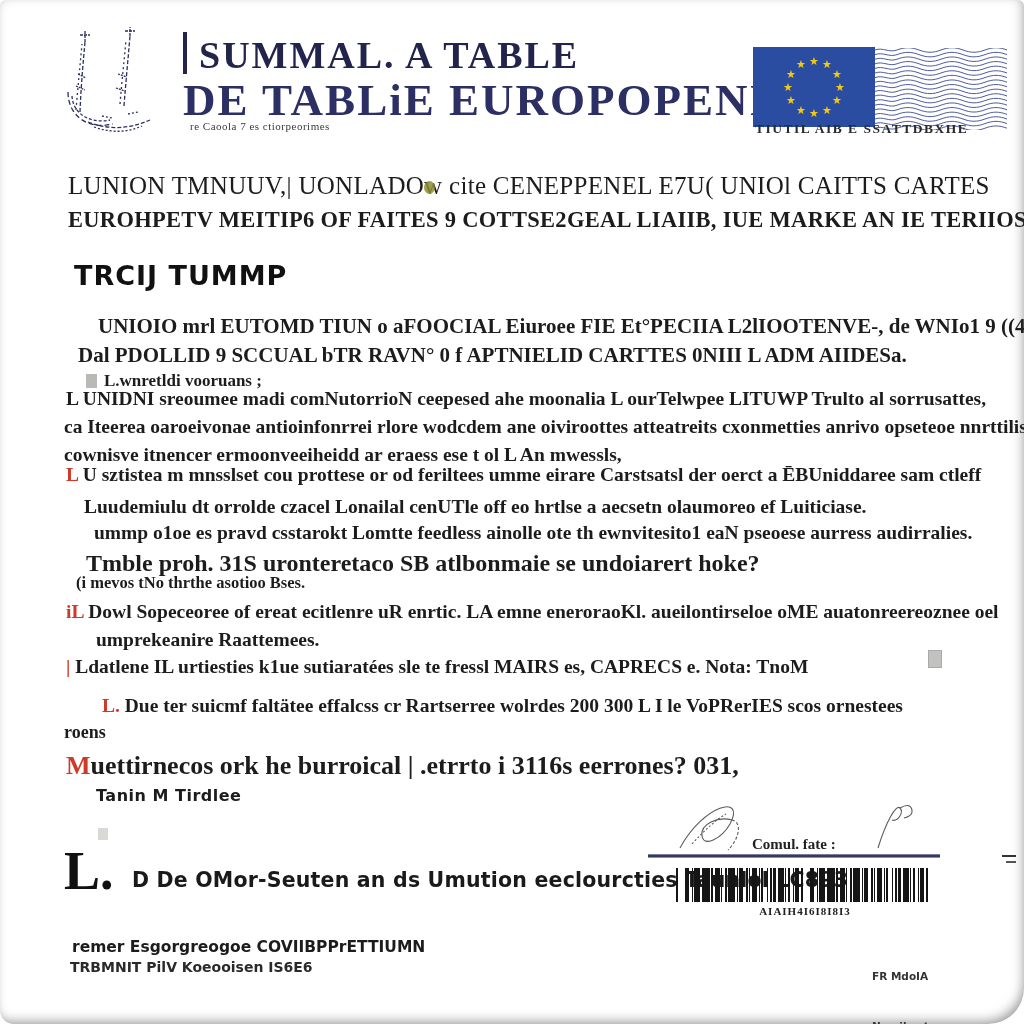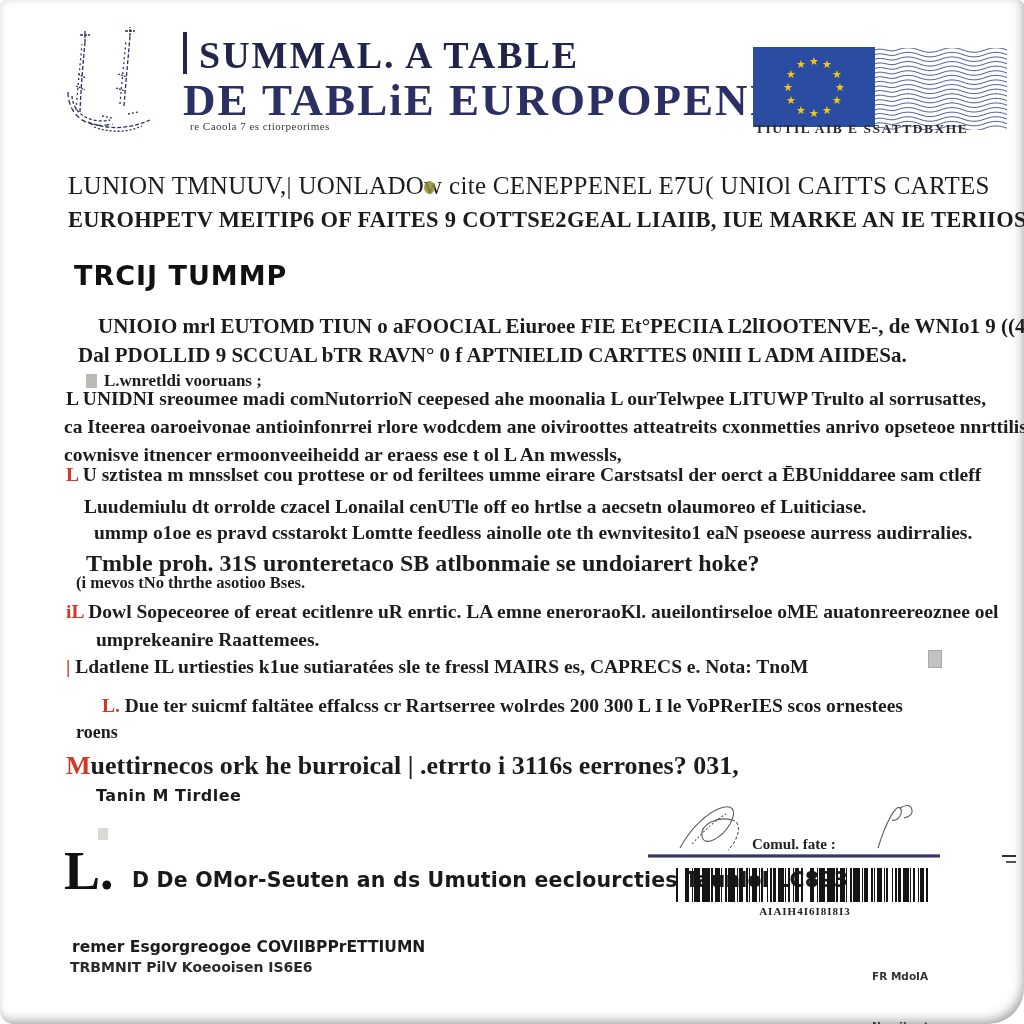--- a/index.html
+++ b/index.html
@@ -46,21 +46,21 @@
   .i1{left:66px;top:464px;font-size:19.5px;font-weight:bold;}
   .s1{left:84px;top:496px;font-size:19.5px;font-weight:bold;}
   .s2{left:82px;top:522px;font-size:19.5px;font-weight:bold;margin-left:12px;}
   .s3{left:86px;top:550px;font-size:24px;font-weight:bold;}
   .s4{left:76px;top:573px;font-size:16.5px;font-weight:bold;}
   .i2l1{left:66px;top:601px;font-size:19.5px;font-weight:bold;}
   .i2l2{left:96px;top:629px;font-size:19.5px;font-weight:bold;}
   .i3{left:66px;top:656px;font-size:19.5px;font-weight:bold;}
   .gray-marker{left:928px;top:650px;width:12px;height:16px;background:#c2c2c0;border:1px solid #aaa;}
   .i4l1{left:66px;top:695px;font-size:19.5px;font-weight:bold;margin-left:36px;}
-  .i4l2{left:76px;top:722px;font-size:18px;font-weight:bold;}
+  .i4l2{left:64px;top:722px;font-size:18px;font-weight:bold;}
   .i5{left:66px;top:751px;font-size:26px;font-weight:bold;}
 
   .name{left:96px;top:786px;font-size:16px;font-weight:bold;font-family:"DejaVu Sans",sans-serif;letter-spacing:.5px;}
   .faint-mark{left:98px;top:828px;width:10px;height:12px;background:#cfcfcc;opacity:.8;}
 
   
   .sig-svg{left:668px;top:792px;}
   .sig-label{left:752px;top:836px;font-size:15px;font-weight:600;color:#222;}
   .sig2-svg{left:862px;top:796px;}
   .sig-line{left:648px;top:854px;width:292px;height:4px;

